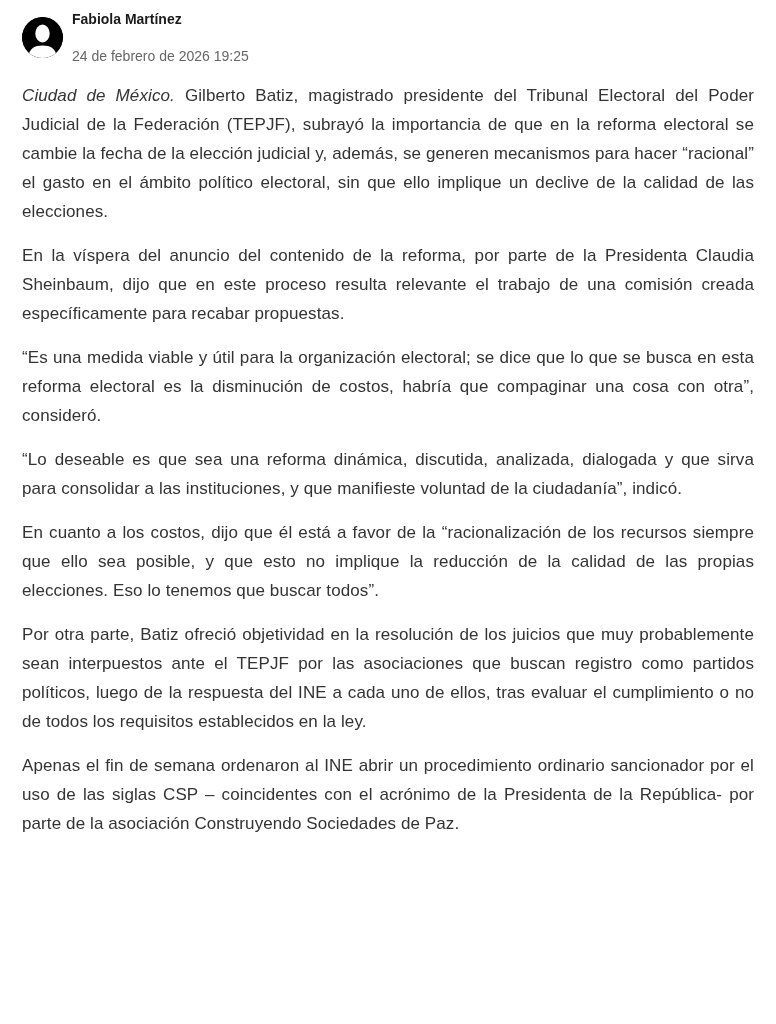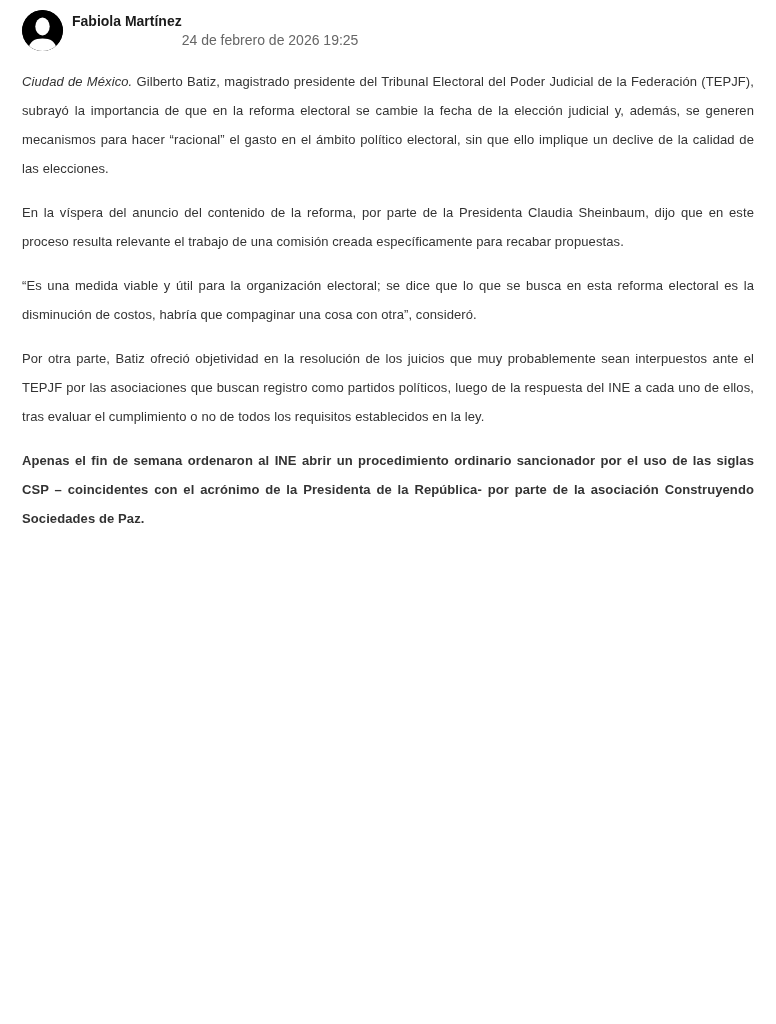--- a/index.html
+++ b/index.html
@@ -19,45 +19,45 @@
   }
   .avatar {
     width: 41px;
     height: 41px;
     border-radius: 50%;
     overflow: hidden;
     flex: 0 0 auto;
     background: #000000;
   }
   .avatar svg { display: block; width: 100%; height: 100%; }
-  .byline-text { display: flex; flex-direction: row; justify-content: center; }
+  .byline-text { display: flex; flex-direction: column; justify-content: center; }
   .author {
     font-size: 14px;
     font-weight: bold;
     color: #1a1a1a;
     line-height: 18px;
   }
   .date {
     font-size: 14px;
     color: #666666;
     line-height: 18px;
     margin-top: 19px;
   }
   .article {
     margin-top: 16px;
   }
   .article p {
     margin: 0 0 15px 0;
-    font-size: 13px;
+    font-size: 17px;
     line-height: 29px;
     color: #333333;
     text-align: justify;
     letter-spacing: 0.1px;
   }
-  .article p:last-child { margin-bottom: 8px; font-weight: bold; }
+  .article p:last-child { margin-bottom: 8px; }
   .dateline { font-style: italic; }
 </style>
 </head>
 <body>
 
 <div class="page">
 
   <header class="byline">
     <div class="avatar">
       <svg viewBox="0 0 41 41" aria-hidden="true">
@@ -69,17 +69,19 @@
     <div class="byline-text">
       <div class="author">Fabiola Martínez</div>
       <div class="date">24 de febrero de 2026 19:25</div>
     </div>
   </header>
 
   <article class="article">
     <p><em class="dateline">Ciudad de México.</em> <span>Gilberto Batiz, magistrado presidente del Tribunal Electoral del Poder Judicial de la Federación (TEPJF), subrayó la importancia de que en la reforma electoral se cambie la fecha de la elección judicial y, además, se generen mecanismos para hacer “racional” el gasto en el ámbito político electoral, sin que ello implique un declive de la calidad de las elecciones.</span></p>
     <p>En la víspera del anuncio del contenido de la reforma, por parte de la Presidenta Claudia Sheinbaum, dijo que en este proceso resulta relevante el trabajo de una comisión creada específicamente para recabar propuestas.</p>
     <p>“Es una medida viable y útil para la organización electoral; se dice que lo que se busca en esta reforma electoral es la disminución de costos, habría que compaginar una cosa con otra”, consideró.</p>
+    <p>“Lo deseable es que sea una reforma dinámica, discutida, analizada, dialogada y que sirva para consolidar a las instituciones, y que manifieste voluntad de la ciudadanía”, indicó.</p>
+    <p>En cuanto a los costos, dijo que él está a favor de la “racionalización de los recursos siempre que ello sea posible, y que esto no implique la reducción de la calidad de las propias elecciones. Eso lo tenemos que buscar todos”.</p>
     <p>Por otra parte, Batiz ofreció objetividad en la resolución de los juicios que muy probablemente sean interpuestos ante el TEPJF por las asociaciones que buscan registro como partidos políticos, luego de la respuesta del INE a cada uno de ellos, tras evaluar el cumplimiento o no de todos los requisitos establecidos en la ley.</p>
     <p>Apenas el fin de semana ordenaron al INE abrir un procedimiento ordinario sancionador por el uso de las siglas CSP – coincidentes con el acrónimo de la Presidenta de la República- por parte de la asociación Construyendo Sociedades de Paz.</p>
   </article>
 
 </div>
 
 </body></html>

